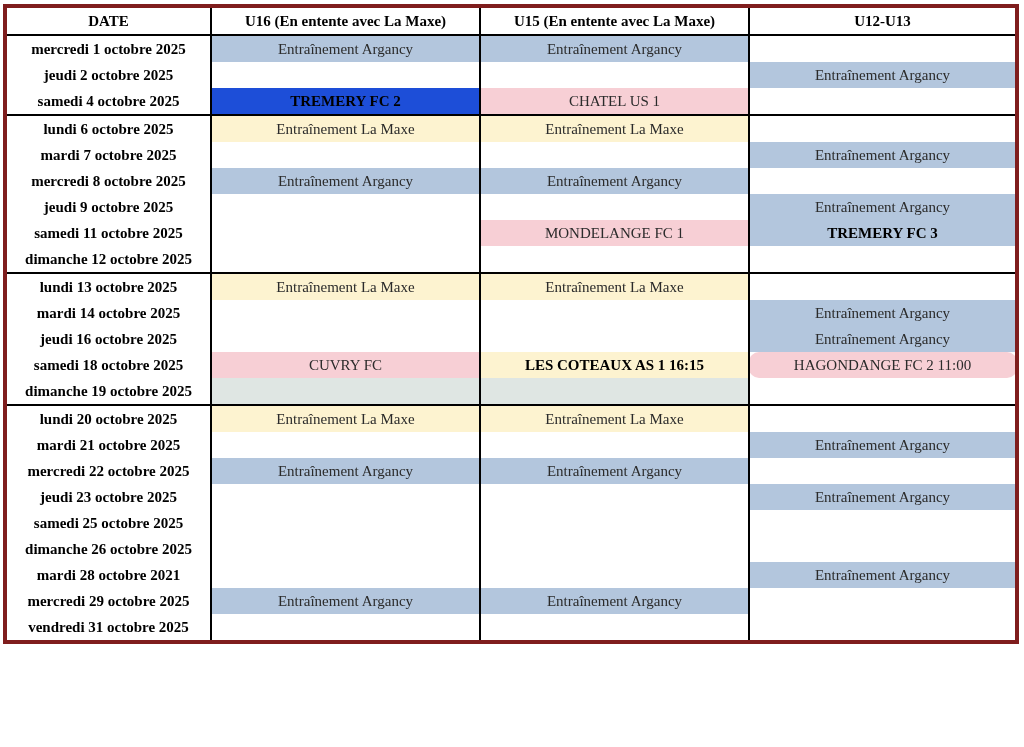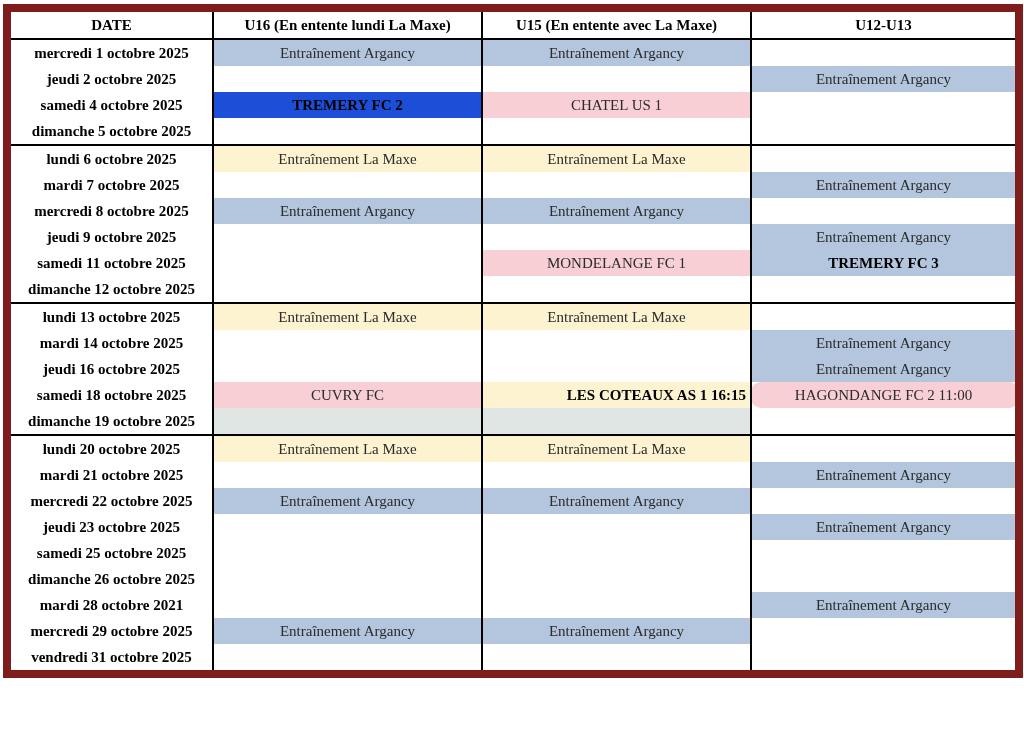--- a/index.html
+++ b/index.html
@@ -13,21 +13,21 @@
   .page {
     width: 1024px;
     height: 747px;
     box-sizing: border-box;
     padding: 4px 3px;
   }
   table.schedule {
     border-collapse: collapse;
     table-layout: fixed;
     width: 1016px;
-    border: 8px solid #7f1d1d;
+    border: 4px solid #7f1d1d;
   }
   col.c-date { width: 206px; }
   col.c-u16  { width: 269px; }
   col.c-u15  { width: 269px; }
   col.c-u12  { width: 268px; }
   th, td {
     height: 26px;
     padding: 0 4px;
     text-align: center;
     vertical-align: middle;
@@ -61,21 +61,21 @@
   <table class="schedule">
     <colgroup>
       <col class="c-date">
       <col class="c-u16">
       <col class="c-u15">
       <col class="c-u12">
     </colgroup>
     <thead>
       <tr>
         <th>DATE</th>
-        <th>U16 (En entente lundi La Maxe)</th>
+        <th>U16 (En entente avec La Maxe)</th>
         <th>U15 (En entente avec La Maxe)</th>
         <th>U12-U13</th>
       </tr>
     </thead>
     <tbody id="schedule-body">
         <tr>
           <td class="date">mercredi 1 octobre 2025</td>
           <td class="slot" style="background-color: rgb(179, 198, 221);">Entraînement Argancy</td>
           <td class="slot" style="background-color: rgb(179, 198, 221);">Entraînement Argancy</td>
           <td class="slot"></td>
@@ -85,26 +85,20 @@
           <td class="slot"></td>
           <td class="slot"></td>
           <td class="slot" style="background-color: rgb(179, 198, 221);">Entraînement Argancy</td>
         </tr>
         <tr>
           <td class="date">samedi 4 octobre 2025</td>
           <td class="slot bold" style="background-color: #1d4ed8;">TREMERY FC 2</td>
           <td class="slot" style="background-color: rgb(247, 207, 213);">CHATEL US 1</td>
           <td class="slot"></td>
         </tr>
-        <tr>
-          <td class="date">dimanche 5 octobre 2025</td>
-          <td class="slot"></td>
-          <td class="slot"></td>
-          <td class="slot"></td>
-        </tr>
         <tr class="week-start">
           <td class="date">lundi 6 octobre 2025</td>
           <td class="slot" style="background-color: rgb(253, 243, 208);">Entraînement La Maxe</td>
           <td class="slot" style="background-color: rgb(253, 243, 208);">Entraînement La Maxe</td>
           <td class="slot"></td>
         </tr>
         <tr>
           <td class="date">mardi 7 octobre 2025</td>
           <td class="slot"></td>
           <td class="slot"></td>
@@ -148,21 +142,21 @@
         </tr>
         <tr>
           <td class="date">jeudi 16 octobre 2025</td>
           <td class="slot"></td>
           <td class="slot"></td>
           <td class="slot" style="background-color: rgb(179, 198, 221);">Entraînement Argancy</td>
         </tr>
         <tr>
           <td class="date">samedi 18 octobre 2025</td>
           <td class="slot" style="background-color: rgb(247, 207, 213);">CUVRY FC</td>
-          <td class="slot bold" style="background-color: rgb(253, 243, 208); text-align: right;">LES COTEAUX AS 1 16:15</td>
+          <td class="slot bold" style="background-color: rgb(253, 243, 208);">LES COTEAUX AS 1 16:15</td>
           <td class="slot" style="background-color: rgb(247, 207, 213); border-radius: 10px;">HAGONDANGE FC 2 11:00</td>
         </tr>
         <tr>
           <td class="date">dimanche 19 octobre 2025</td>
           <td class="slot" style="background-color: rgb(223, 230, 227);"></td>
           <td class="slot" style="background-color: rgb(223, 230, 227);"></td>
           <td class="slot"></td>
         </tr>
         <tr class="week-start">
           <td class="date">lundi 20 octobre 2025</td>

